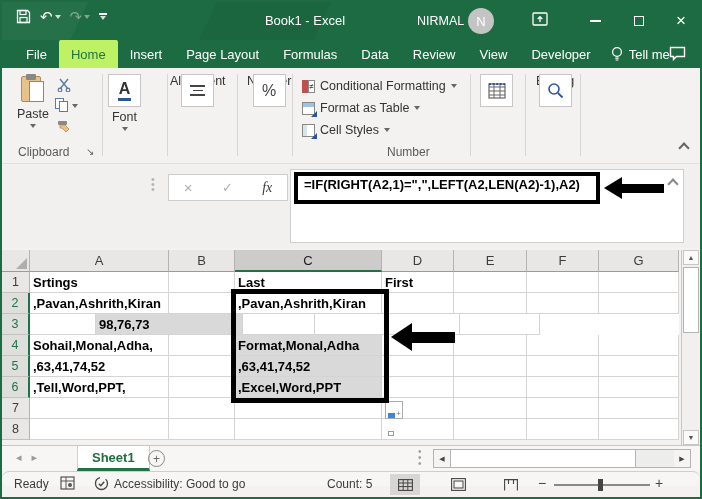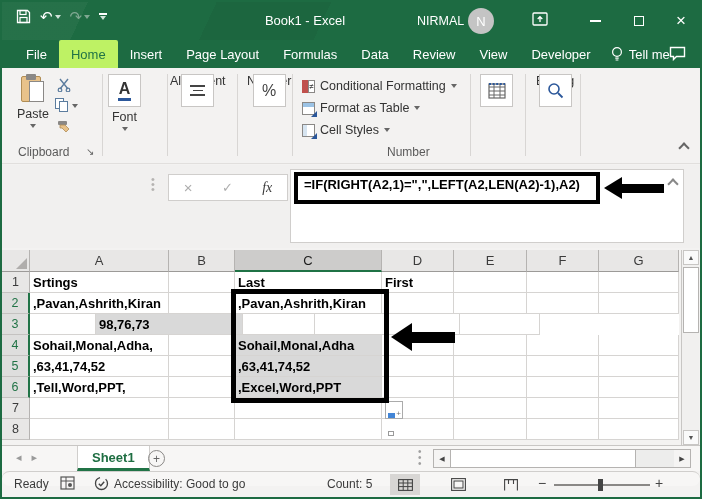--- a/index.html
+++ b/index.html
@@ -358,21 +358,21 @@
         <div class="cell fill" style="width: 147px;">98,76,73</div>
         <div class="cell" style="width: 72px;"></div>
         <div class="cell" style="width: 73px;"></div>
         <div class="cell" style="width: 72px;"></div>
         <div class="cell" style="width: 80px;"></div>
       </div>
       <div class="grow">
         <div class="rh selrow">4</div>
         <div class="cell" style="width: 139px;">Sohail,Monal,Adha,</div>
         <div class="cell" style="width: 66px;"></div>
-        <div class="cell fill" style="width: 147px;">Sohail,Monal,Adha</div>
+        <div class="cell fill" style="width: 147px;">Format,Monal,Adha</div>
         <div class="cell" style="width: 72px;"></div>
         <div class="cell" style="width: 73px;"></div>
         <div class="cell" style="width: 72px;"></div>
         <div class="cell" style="width: 80px;"></div>
       </div>
       <div class="grow">
         <div class="rh selrow">5</div>
         <div class="cell" style="width: 139px;">,63,41,74,52</div>
         <div class="cell" style="width: 66px;"></div>
         <div class="cell fill" style="width: 147px;">,63,41,74,52</div>

